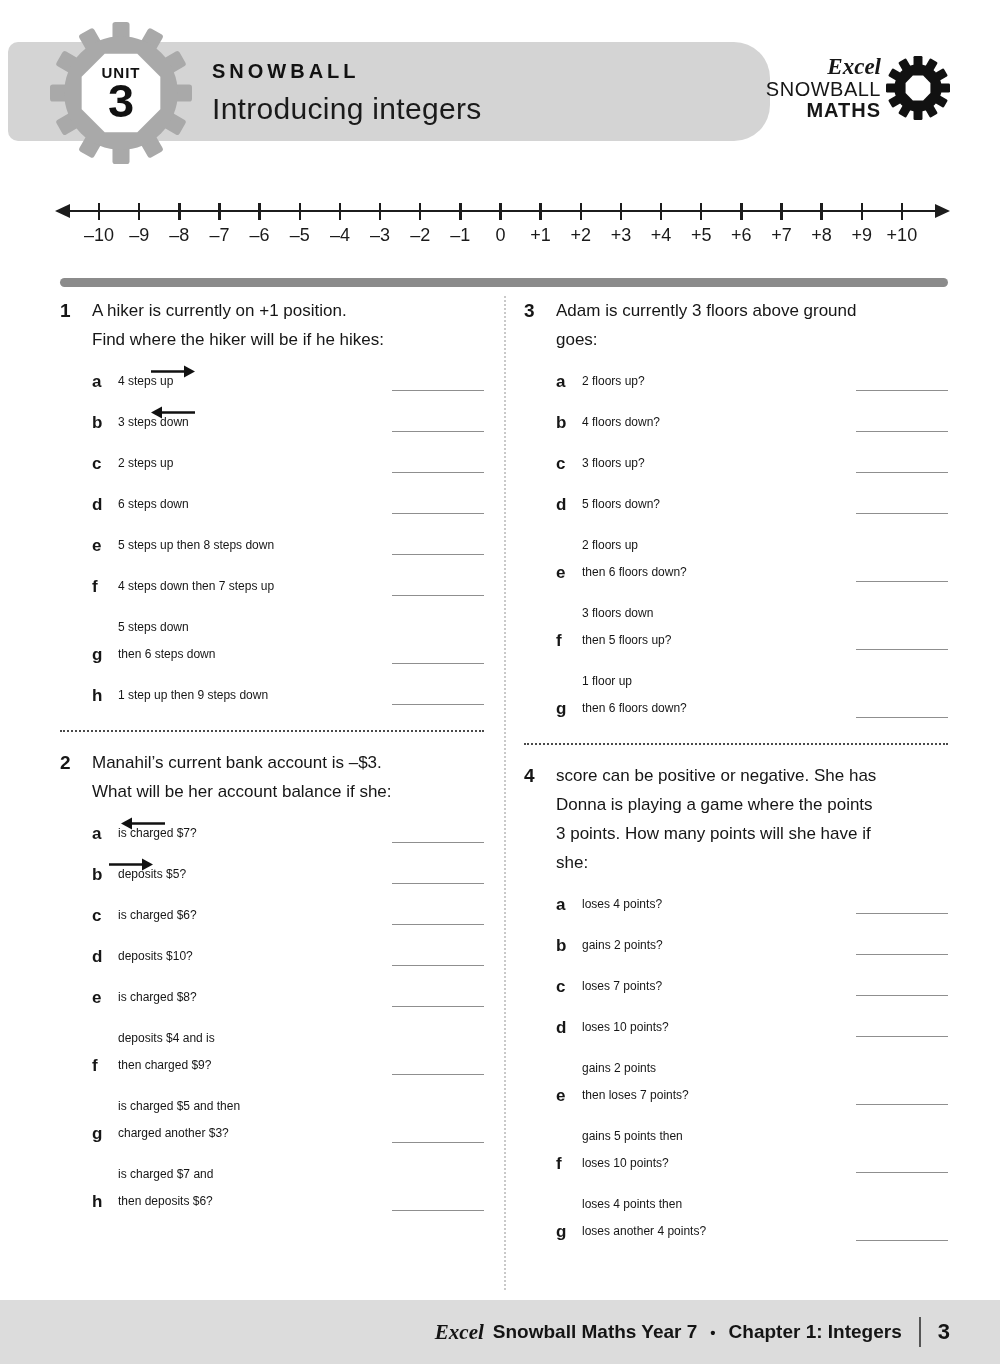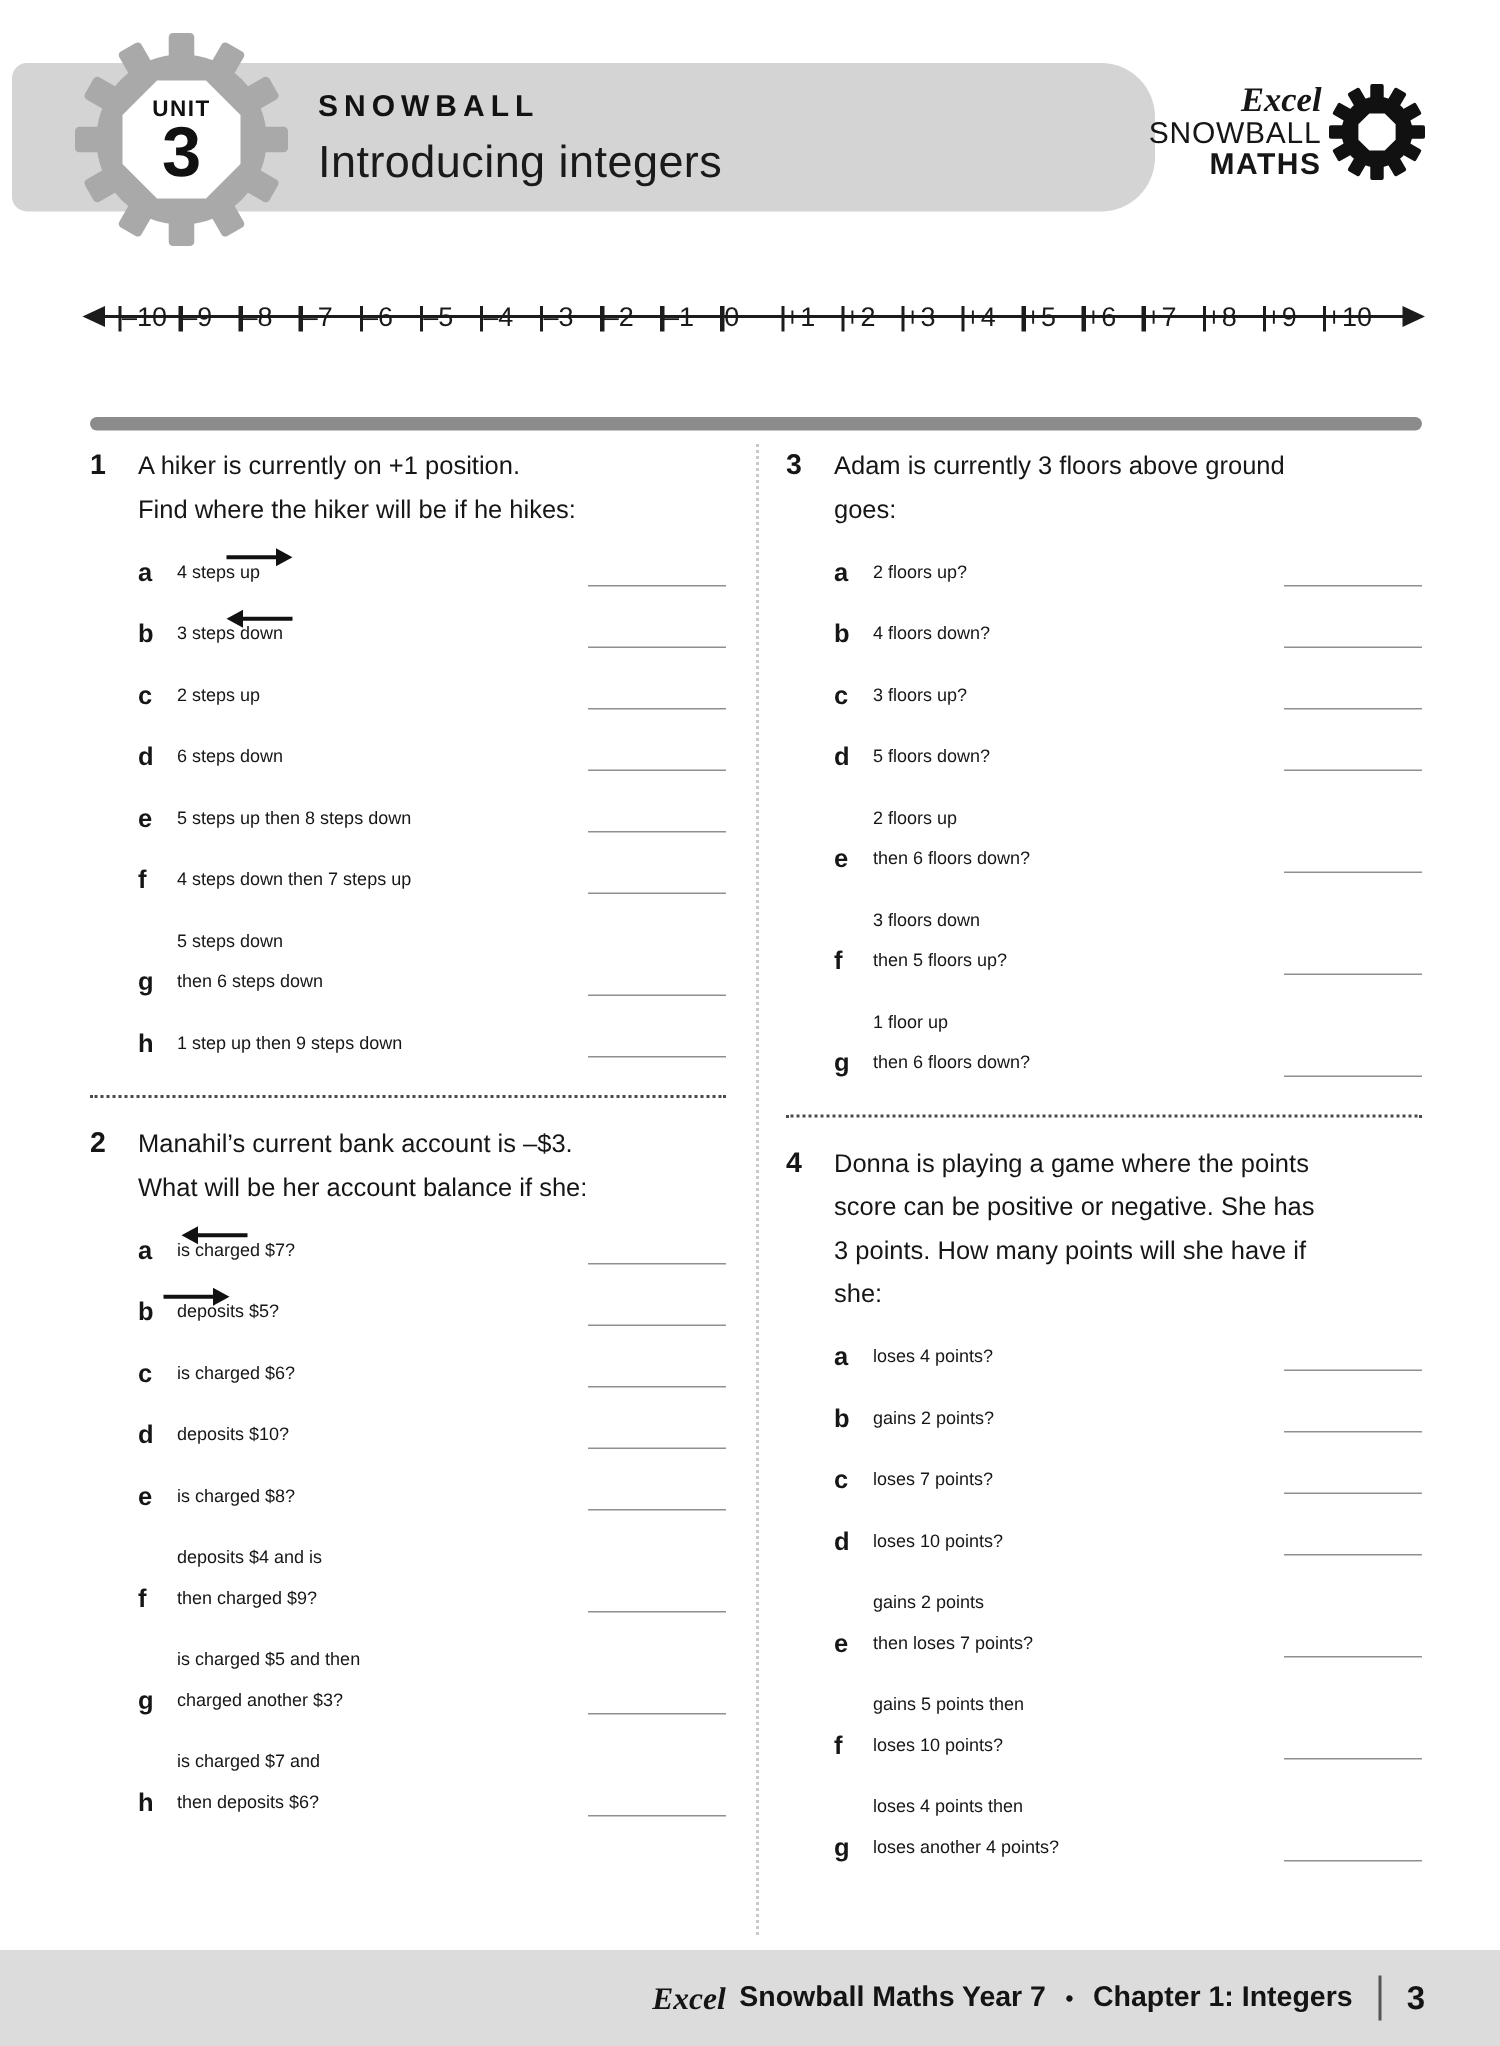--- a/index.html
+++ b/index.html
@@ -37,21 +37,21 @@
   .logo-gear { width:64px; height:64px; }
 
   
   .number-line { position:absolute; left:55px; top:196px; width:895px; height:52px; }
   .nl-line { position:absolute; left:13px; right:13px; top:14px; height:2.4px; background:#1c1c1c; }
   .nl-arrow { position:absolute; top:8px; width:0; height:0;
     border-top:7px solid transparent; border-bottom:7px solid transparent; }
   .nl-arrow.left  { left:0;  border-right:15px solid #1c1c1c; }
   .nl-arrow.right { right:0; border-left:15px solid #1c1c1c; }
   .nl-ticks { position:absolute; left:24px; right:28px; top:0; display:flex; }
-  .nl-cell { flex:1; display:flex; flex-direction:row; align-items:center;text-align:center; }
+  .nl-cell { flex:1; display:flex; flex-direction:column; align-items:center;text-align:center; }
   .nl-tick { width:2.4px; height:17px; background:#1c1c1c; margin-top:7px; }
   .nl-label { margin-top:5px; font-size:18px; color:#1a1a1a; }
 
   
   .section-bar {
     position:absolute; left:60px; top:278px; width:888px; height:9px;
     background:#8b8b8b; border-radius:5px;
   }
   .columns { position:absolute; left:60px; top:296px; width:888px; height:994px; display:flex; }
   .col { width:424px; }
@@ -473,22 +473,22 @@
               </div>
               <span class="answer-blank"></span>
             </div>
           </div>
         </section>
         <div class="q-divider"></div>
         <section>
           <div class="q-head">
             <span class="q-num">4</span>
             <div class="q-intro">
+              <div class="intro-line">score can be positive or negative. She has</div>
               <div class="intro-line">Donna is playing a game where the points</div>
-              <div class="intro-line">score can be positive or negative. She has</div>
               <div class="intro-line">3 points. How many points will she have if</div>
               <div class="intro-line">she:</div>
             </div>
           </div>
           <div class="q-items">
             <div class="q-item">
               <span class="item-label">a</span>
               <div class="item-text">
                 <div class="item-line">loses 4 points?</div>
               </div>

